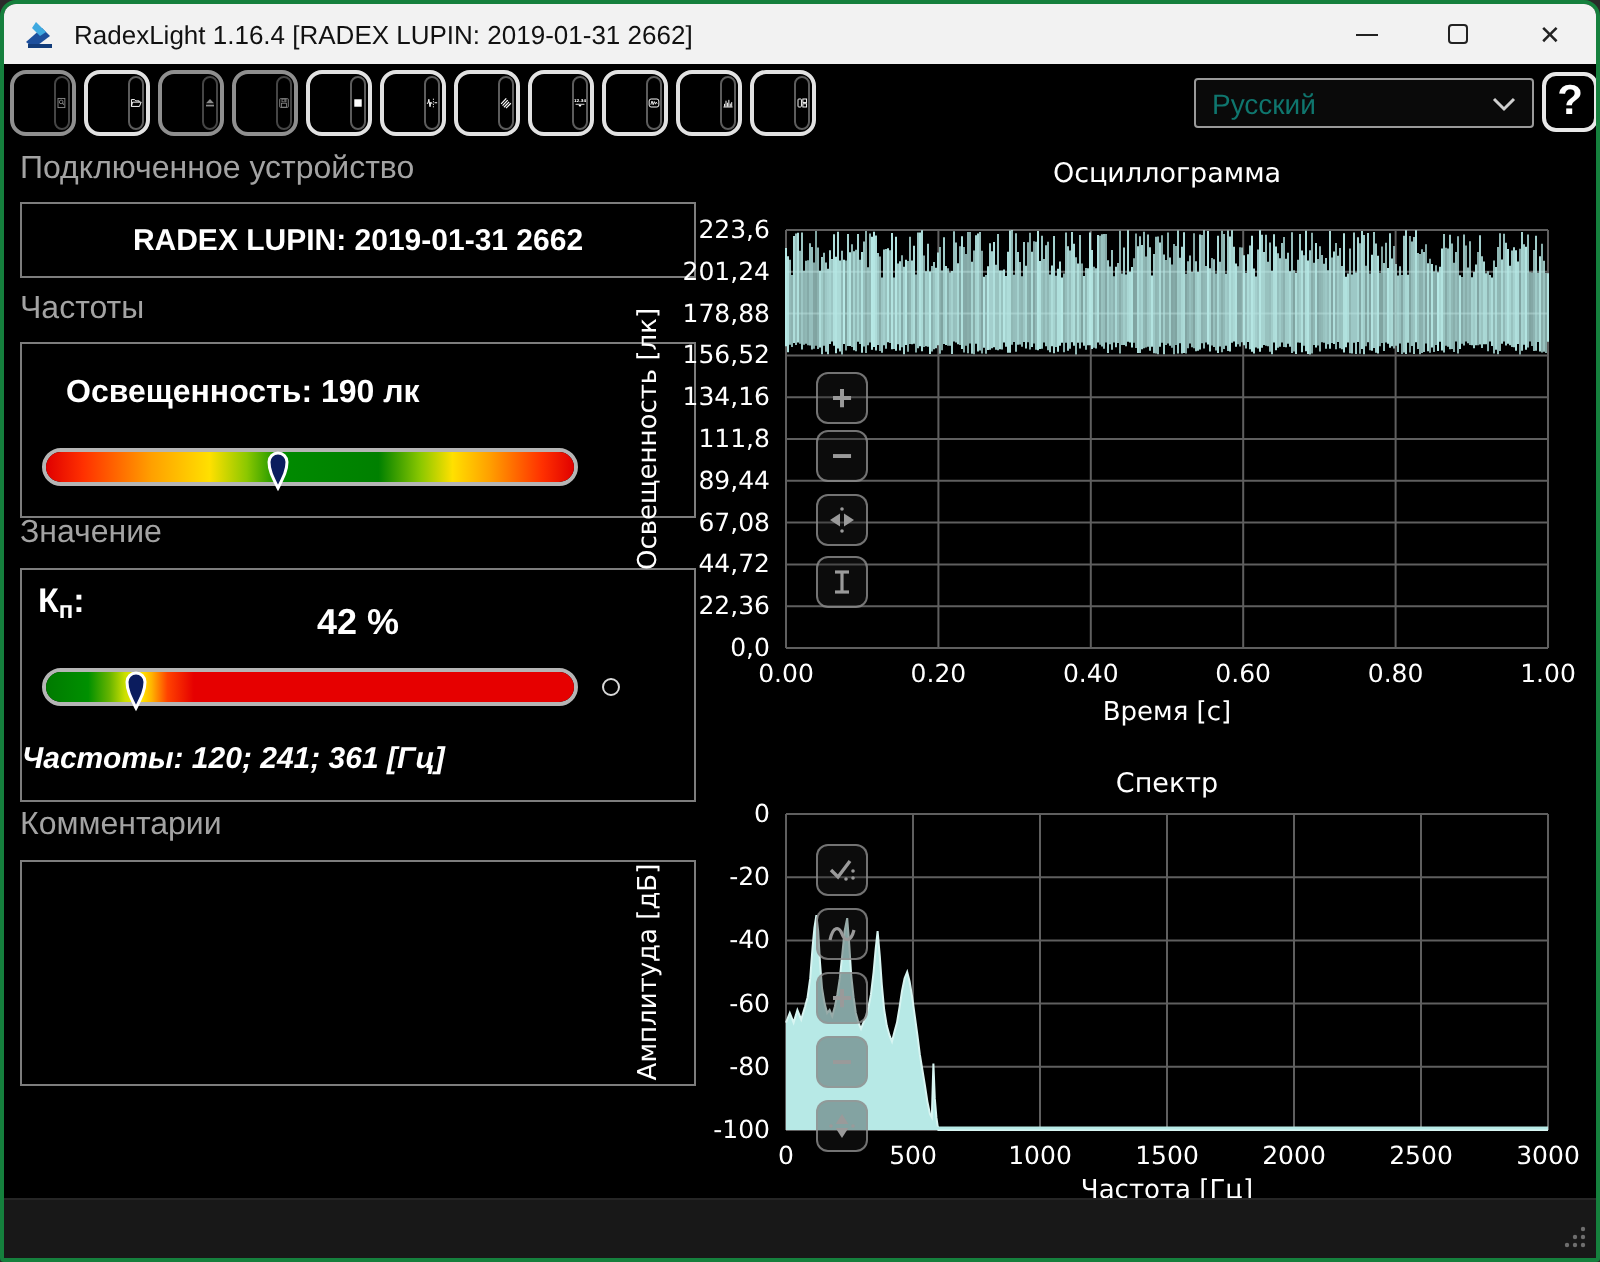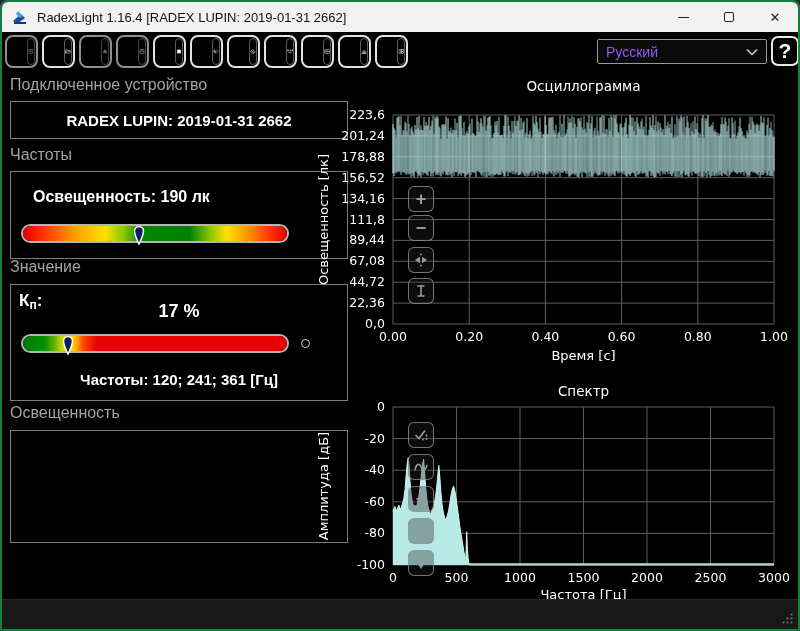--- a/index.html
+++ b/index.html
@@ -28,21 +28,21 @@
     border:2px solid #e2e2e2; background:#000;
   }
   .tool-btn .inner {
     position:absolute; inset:1px; border:1px solid #5c5c5c; border-radius:5px;
     display:flex; align-items:center; justify-content:center; color:#fff;margin-left:19px;
   }
   .tool-btn.disabled { border-color:#8f8f8f; }
   .tool-btn.disabled .inner { border-color:#454545; color:#8a8a8a; }
   .lang-select {
     position:absolute; left:595px; top:7px; width:170px; height:25px;
-    border:1px solid #9a9a9a; background:#0a0a0a; color:#8b5cf6; font-size:14px;
+    border:1px solid #9a9a9a; background:#0a0a0a; color:#0f766e; font-size:14px;
     display:flex; align-items:center; padding:0 8px; border-radius:2px;
   }
   .lang-select .chev { margin-left:auto; color:#cfcfcf; }
   .help-btn {
     position:absolute; left:769px; top:4px; width:28px; height:30px;
     border:2px solid #e8e8e8; border-radius:7px; background:#000; color:#fff;
     font-size:21px; font-weight:bold; display:flex; align-items:center; justify-content:center;
   }
   
   .left-panel { position:absolute; left:0; top:66px; width:310px; height:534px; color:#fff; }
@@ -54,21 +54,21 @@
   .value-label { position:absolute; left:22px; top:16px; font-weight:bold; font-size:16px; }
   .grad-bar { position:absolute; height:19px; border:2px solid #b5b5b5; border-radius:10px; }
   .grad-fill { position:absolute; inset:0; border-radius:8px; }
   .value-bar { left:10px; top:52px; width:268px; }
   .bar-marker { position:absolute; top:-4px; width:12px; height:24px; }
   .puls-box { top:216px; height:117px; }
   .kp-label { position:absolute; left:8px; top:6px; font-weight:bold; font-size:17px; }
   .kp-label .sub { font-size:12px; vertical-align:-3px; }
   .kp-value { position:absolute; left:0; width:100%; top:16px; text-align:center; font-weight:bold; font-size:18px; }
   .puls-bar { left:10px; top:49px; width:268px; }
-  .freq-label { position:absolute; left:0; width:100%; top:86px; text-align:center; font-weight:bold; font-size:15px; }
+  .freq-label { position:absolute; left:0; width:100%; top:86px; text-align:left; font-weight:bold; font-size:15px;font-style:italic; }
   .comments-box { top:362px; height:113px; }
   .comments-area { position:absolute; inset:0; width:100%; height:100%; background:#000;
     border:none; color:#fff; resize:none; font-family:"Liberation Sans",sans-serif; }
   .splitter-dot { position:absolute; left:299px; top:337px; width:9px; height:9px;
     border:1.5px solid #d8d8d8; border-radius:50%; background:#000; }
   
   .right-panel { position:absolute; left:310px; top:66px; width:490px; height:534px; }
   .chart-svg { position:absolute; left:0; }
   #osc-svg { top:0; }
   #spec-svg { top:310px; }
@@ -236,31 +236,31 @@
           <path d="M6,22 C3,16 1.5,13 1.5,9 A4.5,4.5 0 1 1 10.5,9 C10.5,13 9,16 6,22 Z" fill="#0b1c5e" stroke="#fff" stroke-width="1.5"></path>
         </svg>
       </div>
     </div>
 
     <div class="section-h" style="top:190px">Значение</div>
     <div class="panel-box puls-box">
       <div class="kp-label">
         <span>К</span><span class="sub">п</span><span>:</span>
       </div>
-      <div class="kp-value">17 %</div>
+      <div class="kp-value">42 %</div>
       <div class="grad-bar puls-bar">
         <div class="grad-fill" style="background:linear-gradient(90deg,#007a00 0%,#009000 8%,#66b400 12%,#cce000 15%,#ffe800 18%,#ffb400 20%,#ff4200 23%,#e60000 28%,#e60000 100%)"></div>
         <svg class="bar-marker" viewBox="0 0 12 24" style="left: calc(17% - 6px);">
           <path d="M6,22 C3,16 1.5,13 1.5,9 A4.5,4.5 0 1 1 10.5,9 C10.5,13 9,16 6,22 Z" fill="#0b1c5e" stroke="#fff" stroke-width="1.5"></path>
         </svg>
       </div>
       <div class="freq-label">Частоты: 120; 241; 361 [Гц]</div>
     </div>
 
-    <div class="section-h" style="top:336px">Освещенность</div>
+    <div class="section-h" style="top:336px">Комментарии</div>
     <div class="panel-box comments-box">
       <textarea class="comments-area" style=""></textarea>
     </div>
   </div>
 
   <div class="splitter-dot"></div>
 
   <div class="right-panel">
     <svg id="osc-svg" class="chart-svg" width="490" height="310">
         <line x1="81" y1="47" x2="462" y2="47" stroke="#5f5f5f" stroke-width="1"></line>

